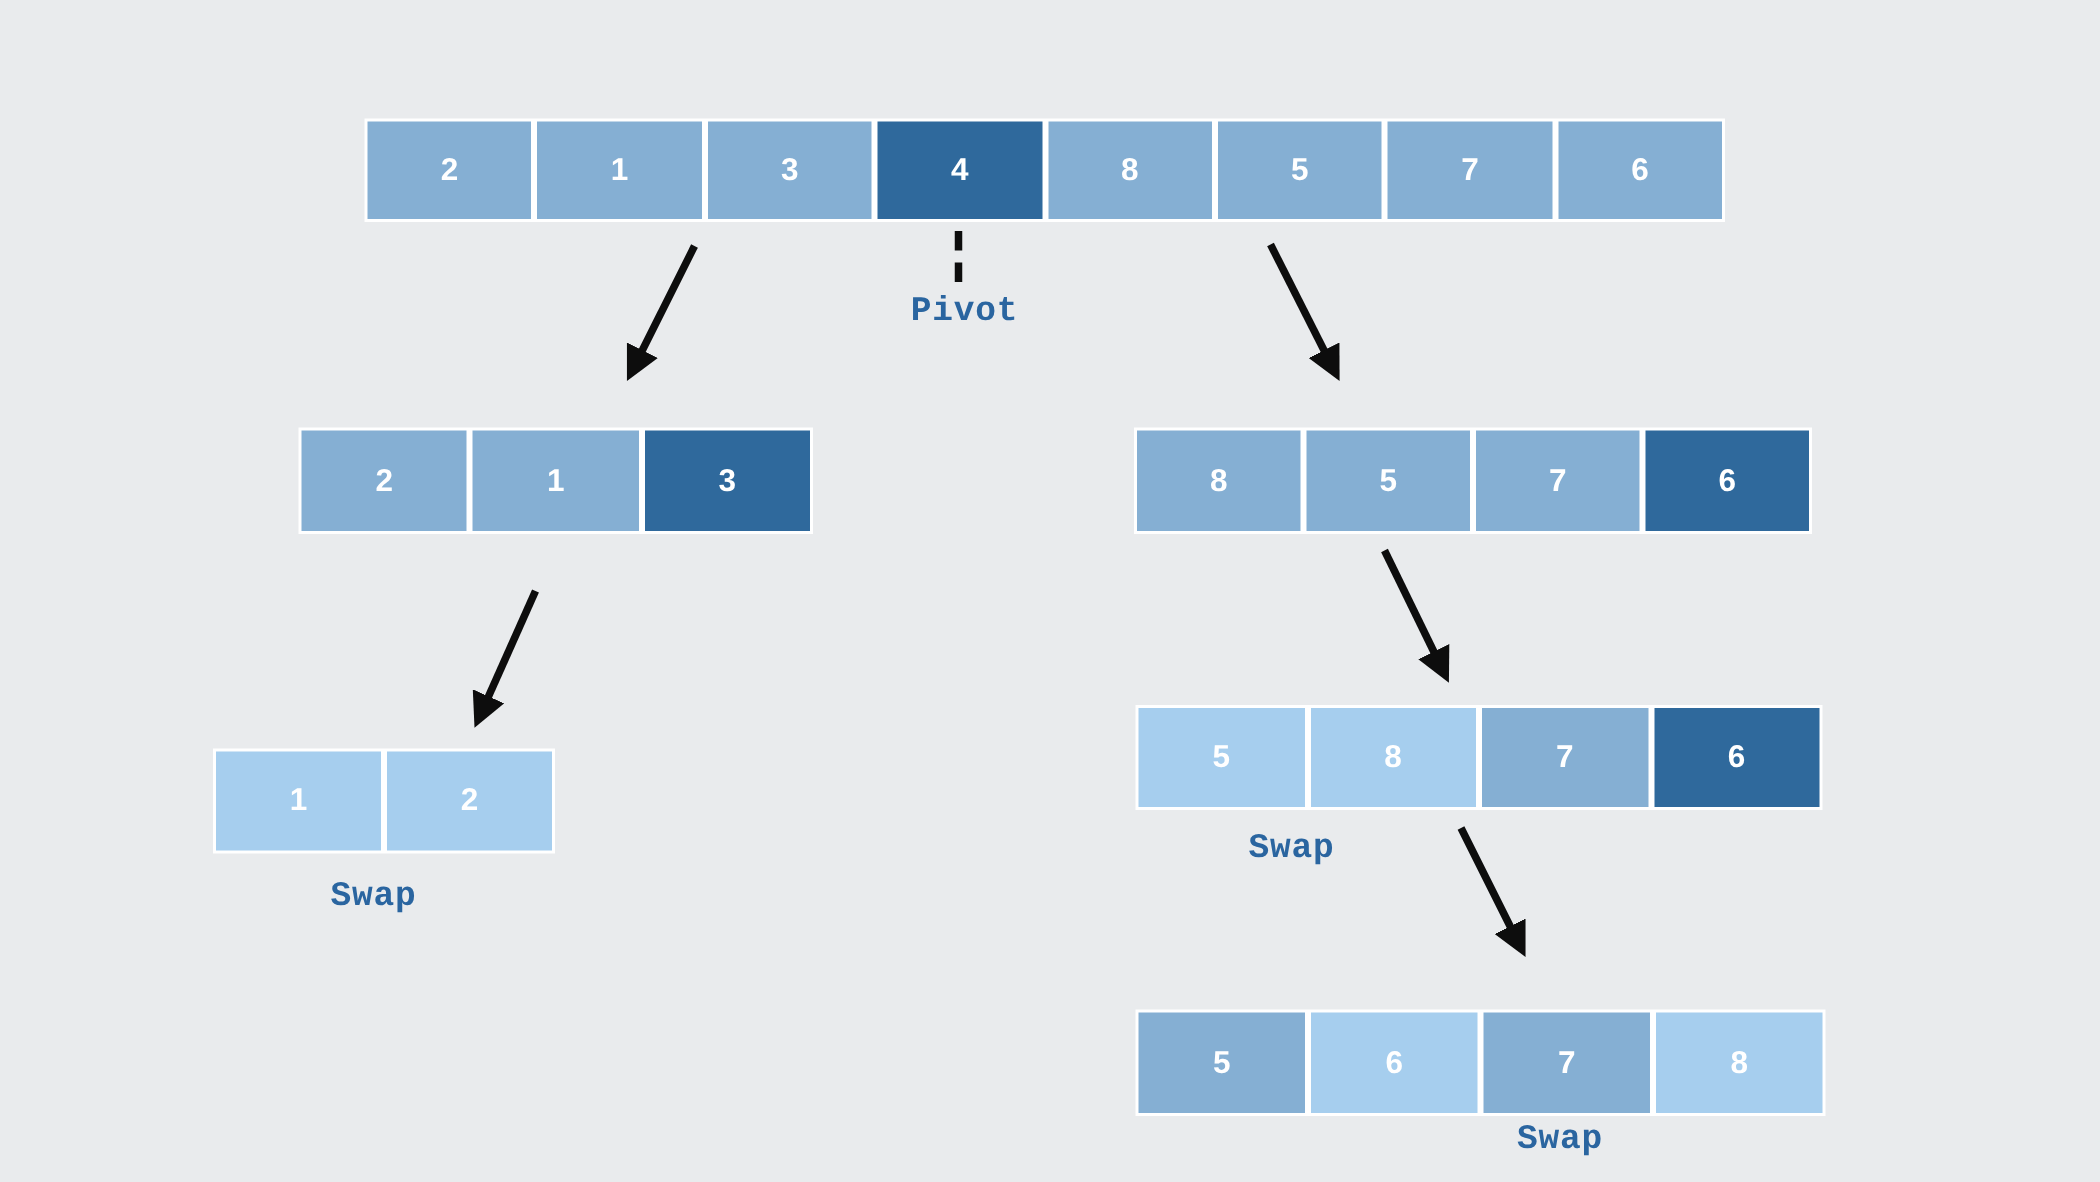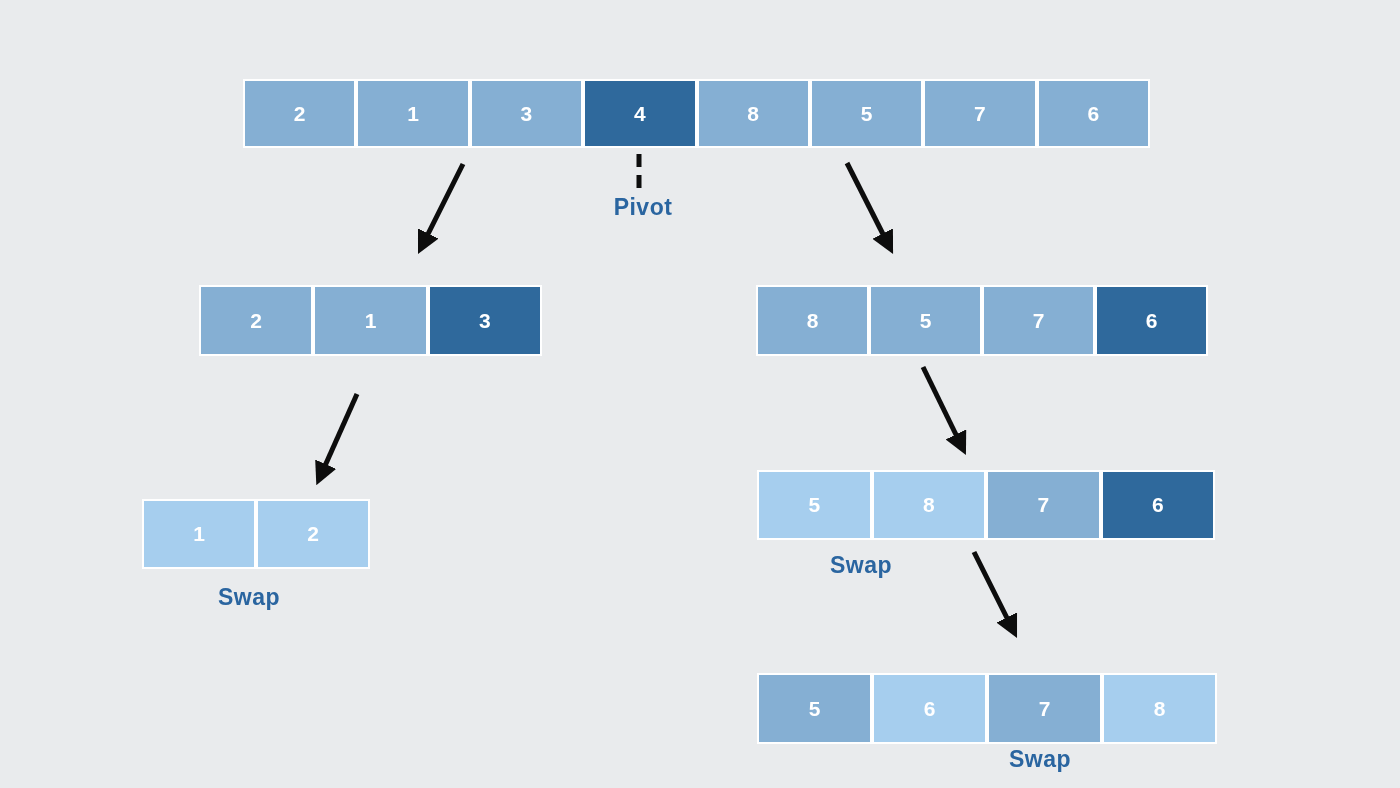--- a/index.html
+++ b/index.html
@@ -44,20 +44,21 @@
   .tone-dark   { background: var(--cell-dark); }
   .diagram-label {
     position: absolute;
     color: var(--label-text);
     font-size: 23px;
     font-weight: bold;
     letter-spacing: 0.5px;
     text-align: center;
     transform: translateX(-50%);
     white-space: nowrap;
+    font-family: Liberation Mono, monospace;
   }
   .arrow-layer {
     position: absolute;
     left: 0; top: 0;
     width: 1400px; height: 788px;
     pointer-events: none;
   }
 </style>
 </head>
 <body>

